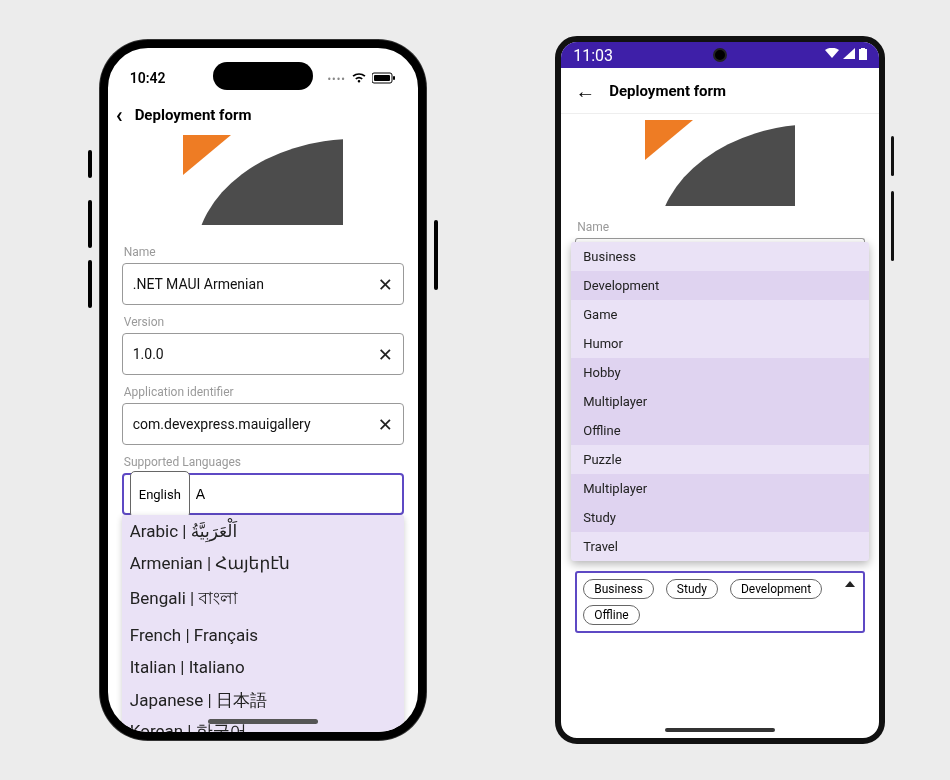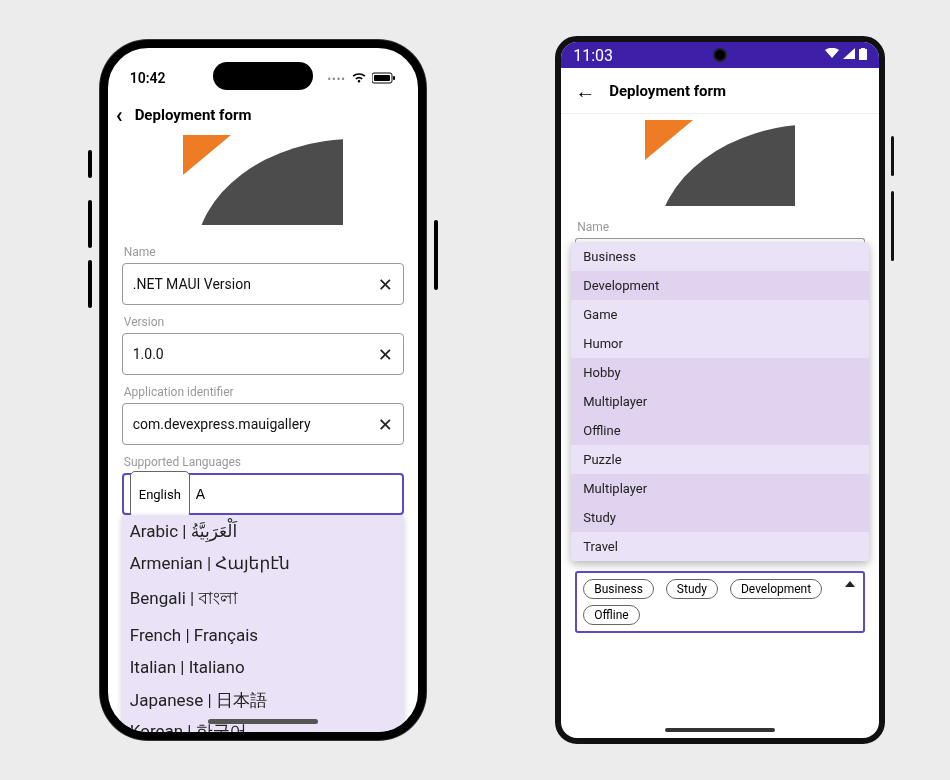--- a/index.html
+++ b/index.html
@@ -186,21 +186,21 @@
     </div>
 
     <div class="hero-img">
       <div class="tri"></div>
         <div class="swoop"></div>
     </div>
 
     <div class="form-body">
       <div class="lbl">Name</div>
       <div class="txt-wrap">
-        <span class="txt-val">.NET MAUI Version</span>
+        <span class="txt-val">.NET MAUI Armenian</span>
         <span class="clear-x">✕</span>
       </div>
 
       <div class="lbl">Version</div>
       <div class="txt-wrap">
         <span class="txt-val">1.0.0</span>
         <span class="clear-x">✕</span>
       </div>
 
       <div class="lbl">Application identifier</div>

